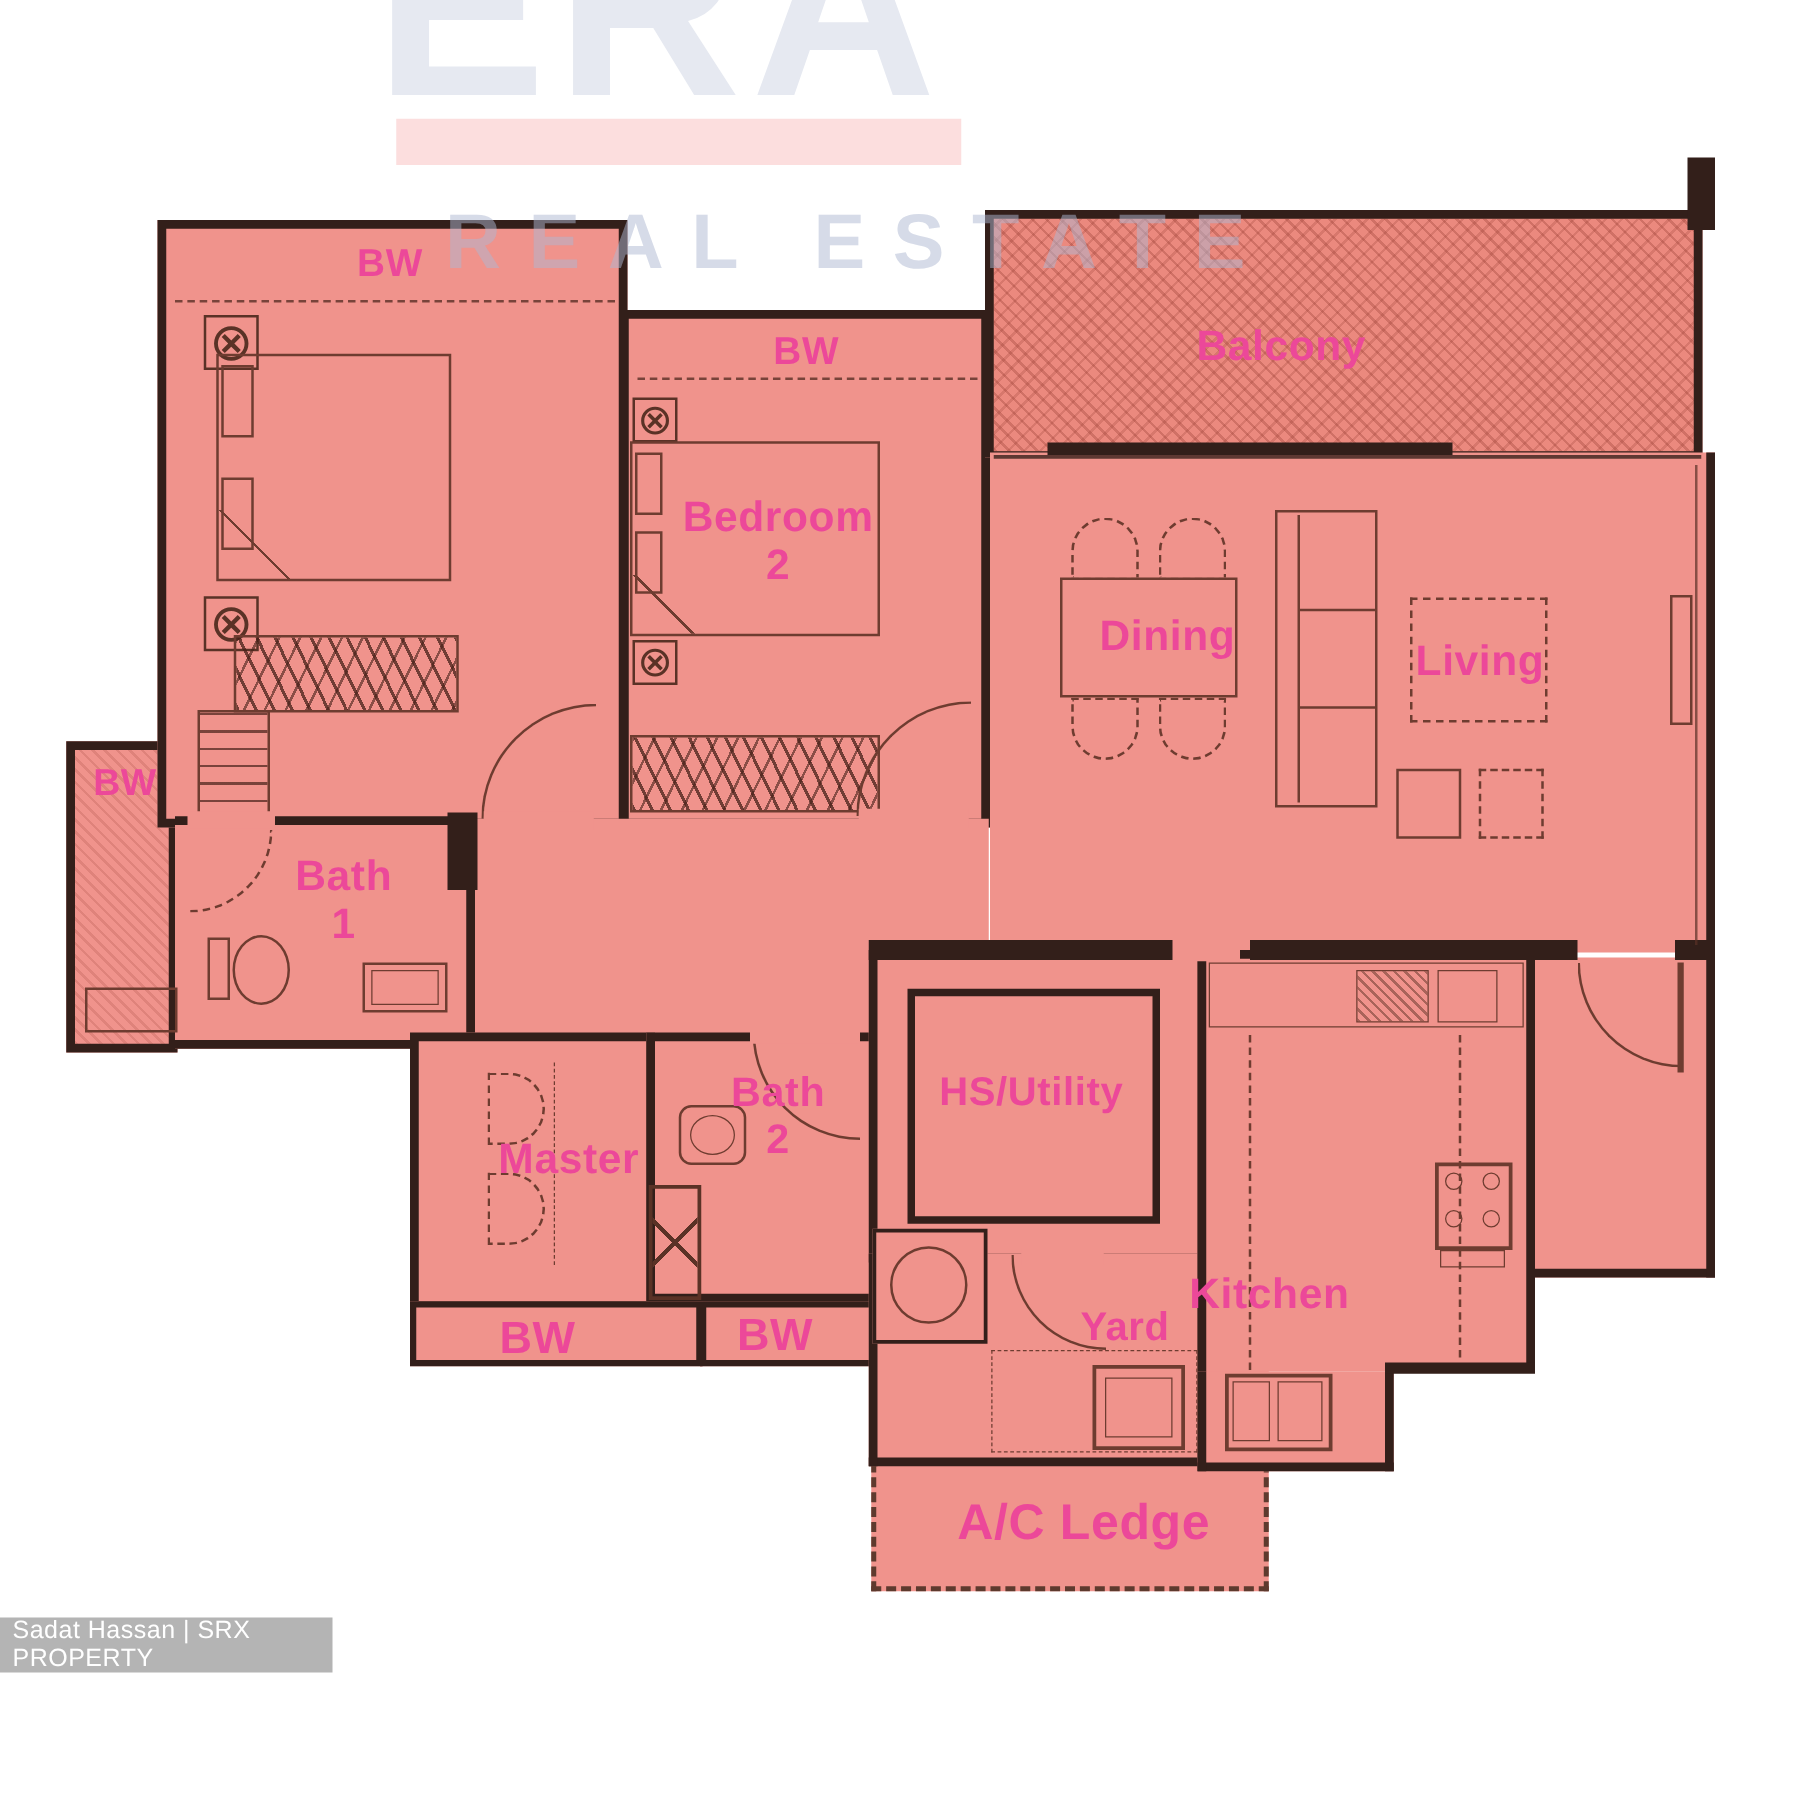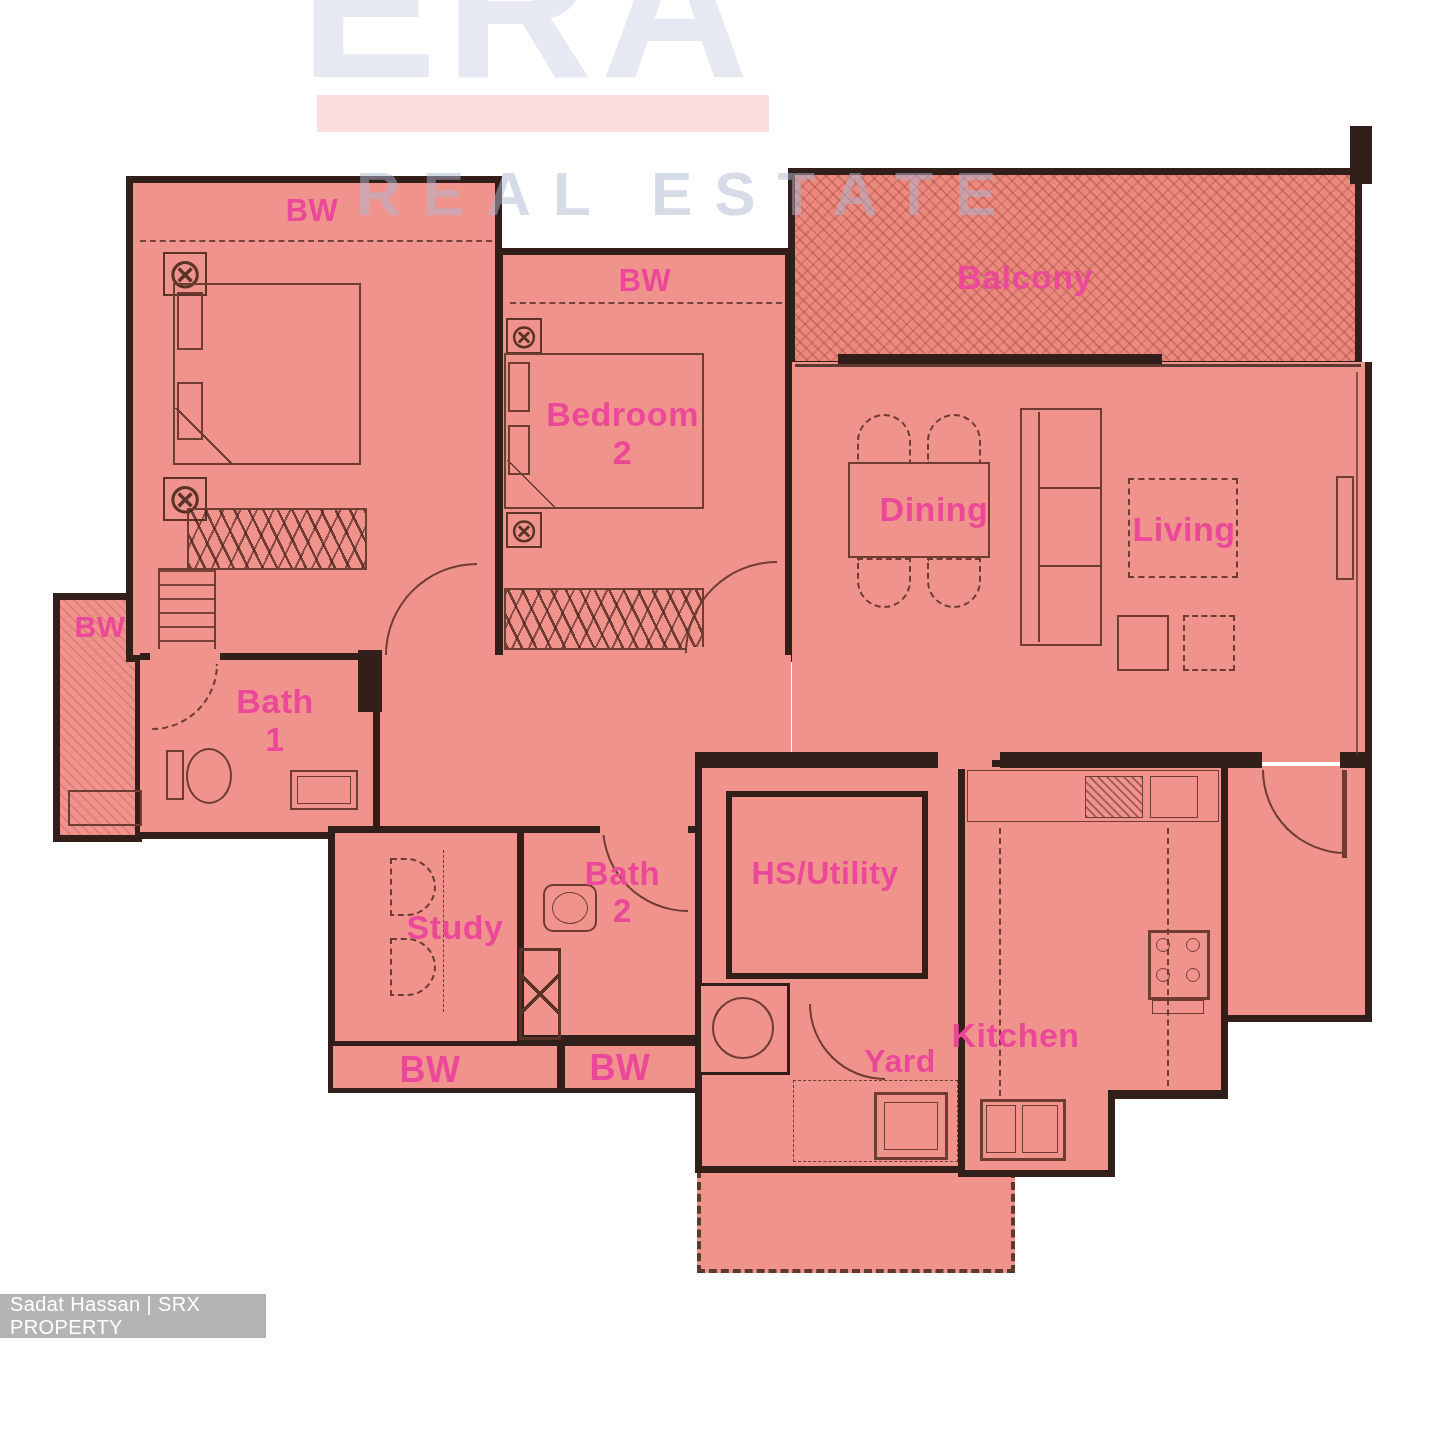--- a/index.html
+++ b/index.html
@@ -175,30 +175,31 @@
 
   <div class="lbl" style="left:925px;top:258px;width:200px;font-size:34px;">Balcony</div>
   <div class="lbl" style="left:850px;top:490px;width:168px;font-size:34px;z-index:36;">Dining</div>
   <div class="lbl" style="left:1124px;top:510px;width:120px;font-size:34px;">Living</div>
 
   <div class="lbl" style="left:205px;top:682px;width:140px;font-size:34px;">
     <span style="display:block;">Bath</span>
     <span style="display:block;">1</span>
   </div>
 
-  <div class="lbl" style="left:395px;top:908px;width:120px;font-size:34px;">Study</div>
+  <div class="lbl" style="left:395px;top:908px;width:120px;font-size:34px;">Master</div>
 
   <div class="lbl" style="left:575px;top:856px;width:95px;font-size:33px;">
     <span style="display:block;">Bath</span>
     <span style="display:block;">2</span>
   </div>
 
   <div class="lbl" style="left:730px;top:856px;width:190px;font-size:32px;">HS/Utility</div>
   <div class="lbl" style="left:850px;top:1044px;width:100px;font-size:32px;">Yard</div>
   <div class="lbl" style="left:948px;top:1016px;width:135px;font-size:34px;">Kitchen</div>
+  <div class="lbl" style="left:762px;top:1196px;width:210px;font-size:40px;">A/C Ledge</div>
 
   <div id="wm-tagline" style="left:356px;top:158px;font-size:62px;letter-spacing:22px;">REAL ESTATE</div>
 
   <div id="credit-bar" style="left:0;top:1294px;width:266px;height:44px;">
     <span>Sadat Hassan | SRX PROPERTY</span>
   </div>
 
 </div>
 
 </body></html>

